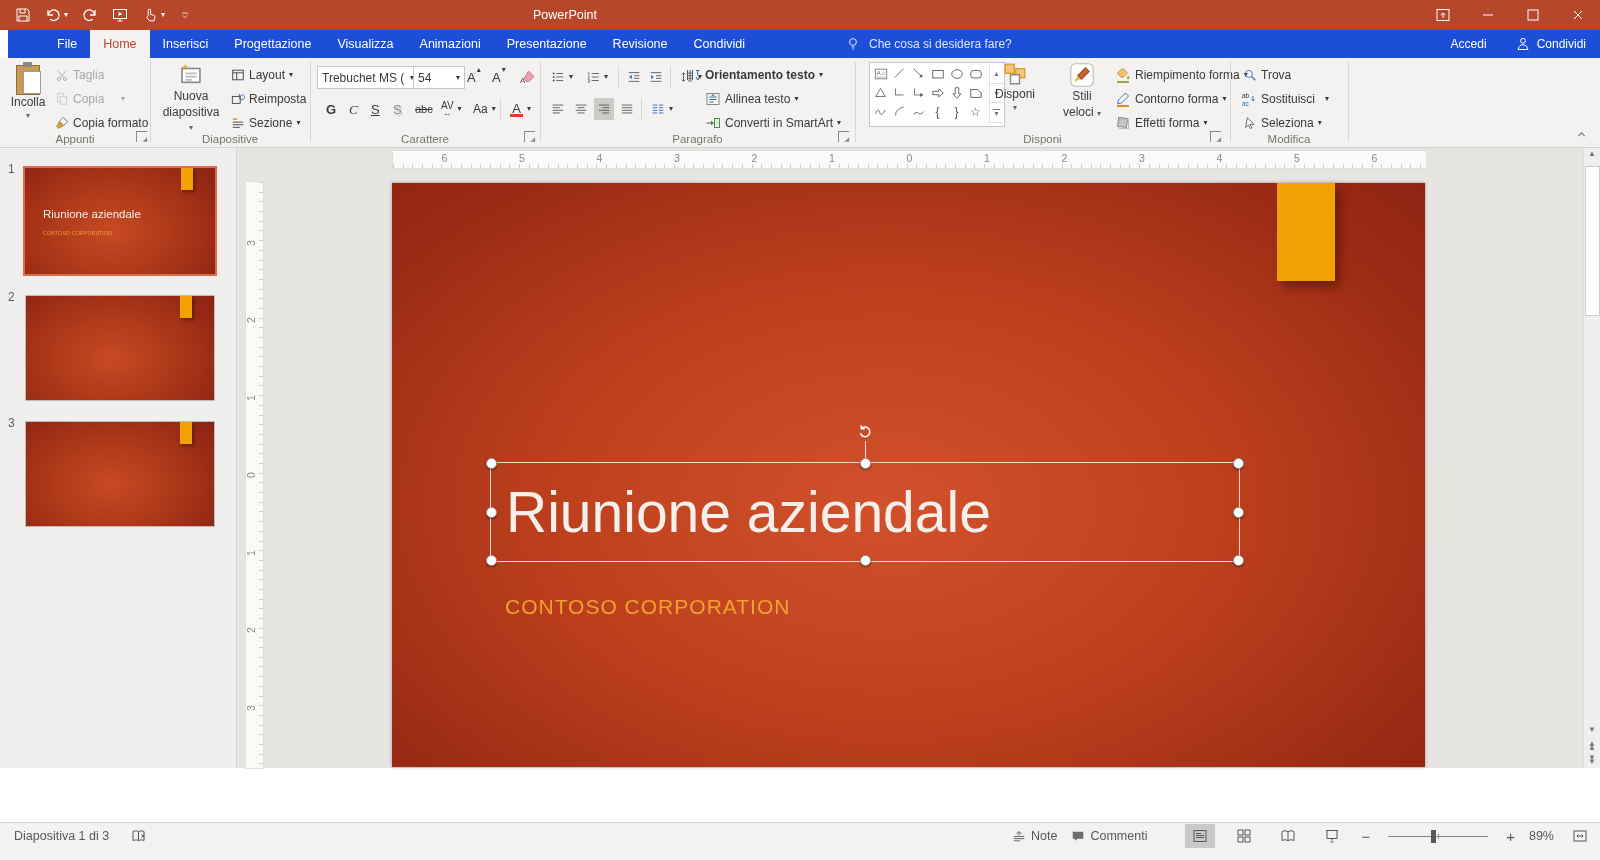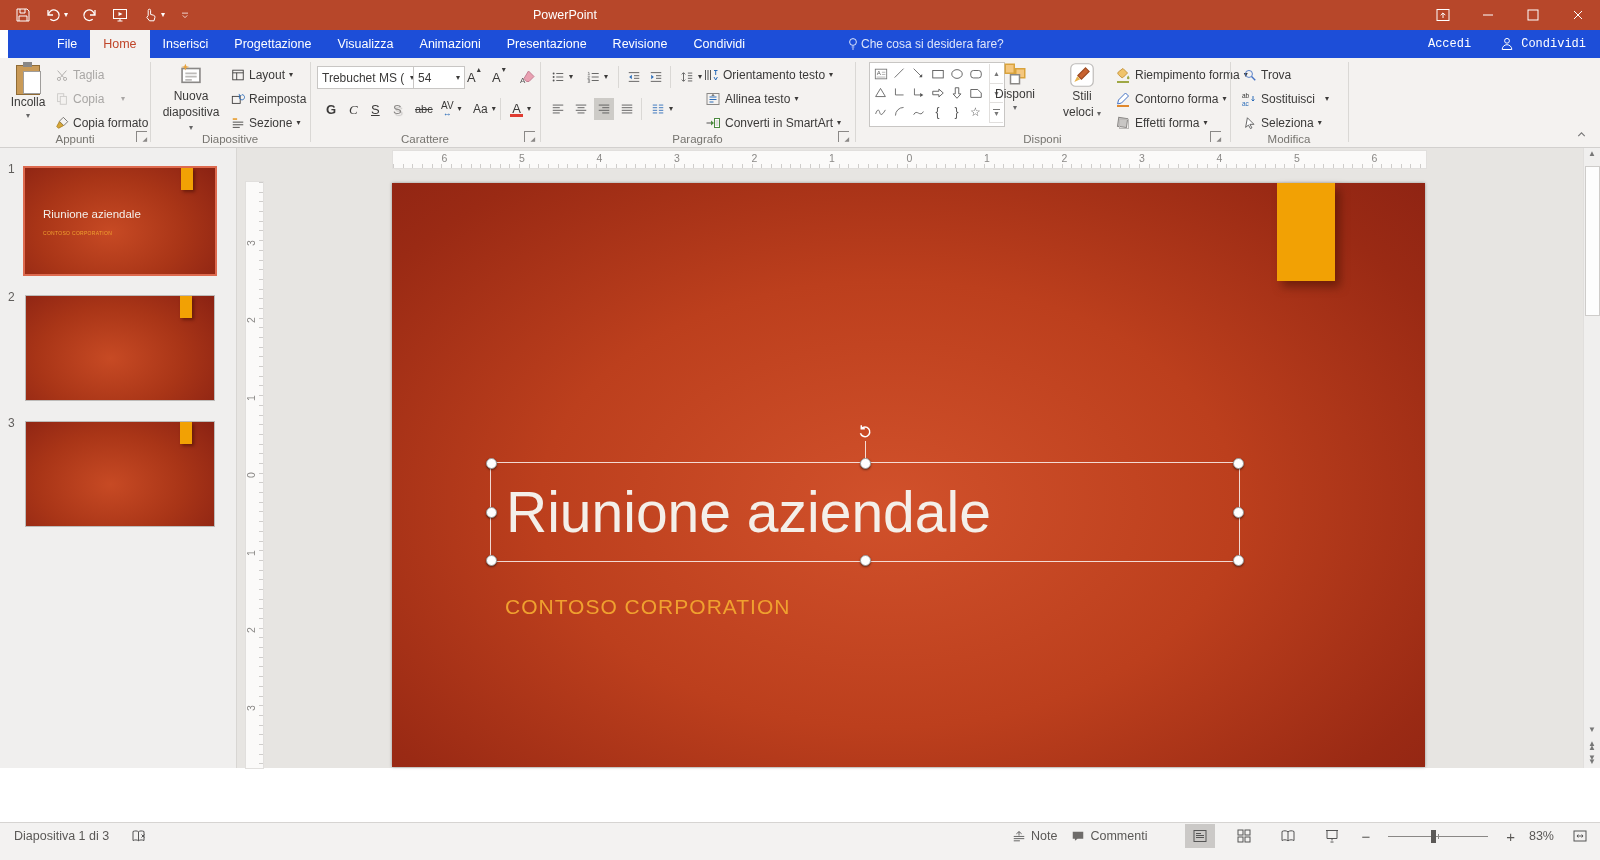--- a/index.html
+++ b/index.html
@@ -16,23 +16,23 @@
   .winbtns{position:absolute;right:0;top:0;height:30px;display:flex;}
   .winbtn{width:45px;height:30px;display:flex;align-items:center;justify-content:center;color:#fff;}
 
   
   .tabrow{position:absolute;top:30px;left:8px;width:1600px;height:28px;background:#1d4ed8;display:flex;color:#fff;font-size:12.5px;padding-left:36px;}
   .tab{display:flex;align-items:center;padding:0 13px;height:28px;}
   .tab.active{background:#F4F2F0;color:#C0462A;text-align:right;}
   .ctxblock{position:absolute;left:718px;top:0;width:104px;height:58px;background:#9C4230;color:#fff;text-align:center;}
   .ctxlabel{height:30px;display:flex;align-items:center;justify-content:center;font-size:12px;}
   .ctxtab{height:28px;display:flex;align-items:center;justify-content:center;font-size:12.5px;}
-  .tellme{position:absolute;left:845px;top:30px;height:28px;display:flex;align-items:center;color:rgba(255,255,255,.85);}
+  .tellme{position:absolute;left:845px;top:30px;height:28px;display:flex;align-items:center;gap:8px;color:rgba(255,255,255,.85);}
   .acct{position:absolute;right:14px;top:30px;height:28px;display:flex;align-items:center;gap:28px;color:#fff;}
-  .acct-item{display:flex;align-items:center;gap:6px;font-family:Liberation Mono, monospace;}
+  .acct-item{display:flex;align-items:center;gap:6px;}
 
   
   .ribbon{position:absolute;top:58px;left:0;width:1600px;height:89px;background:#F4F2F0;border-bottom:1px solid #D2D0CE;}
   .gdiv{position:absolute;top:4px;height:80px;width:1px;background:#DAD8D5;}
   .glabel{position:absolute;bottom:2px;font-size:11.5px;color:#76746F;text-align:center;}
   .glaunch{position:absolute;bottom:5px;width:10px;height:10px;border-left:1px solid #8A8886;border-top:1px solid #8A8886;}
   .glaunch i{position:absolute;right:0;bottom:0;font-size:6px;color:#8A8886;font-style:normal;line-height:1;}
   .sb{position:absolute;height:22px;display:flex;align-items:center;gap:4px;padding:0 3px;white-space:nowrap;color:#3B3A39;}
   .sb.dis{color:#A9A7A5;}
   .sb.sel{background:#CDCBC7;}
@@ -637,21 +637,21 @@
           <use href="#i-al-j"></use>
         </svg>
       </div>
     <div class="vline" style="left:641px;top:40px;"></div>
     <div class="sb" style="left:648px;top:40px;">
         <svg class="ic" style="width:14px;height:14px">
           <use href="#i-columns"></use>
         </svg>
         <span class="dd">▾</span>
       </div>
-    <div class="sb" style="left:700px;top:6px;">
+    <div class="sb" style="left:682px;top:6px;font-weight:bold;">
       <svg class="ic">
           <use href="#i-orient"></use>
         </svg>
       <span>Orientamento testo</span>
         <span class="dd">▾</span>
     </div>
     <div class="sb" style="left:702px;top:30px;">
       <svg class="ic">
           <use href="#i-aligntext"></use>
         </svg>
@@ -950,21 +950,21 @@
       <span class="vbtn">
           <svg class="ic">
             <use href="#i-vshow"></use>
           </svg>
         </span>
       <span class="zsign">−</span>
       <span class="zslider">
           <span class="zthumb"></span>
         </span>
       <span class="zsign">+</span>
-      <span>83%</span>
+      <span>89%</span>
       <span class="vbtn" style="width:24px">
           <svg class="ic">
             <use href="#i-fit"></use>
           </svg>
         </span>
     </div>
   </div>
 
 </div>
 

